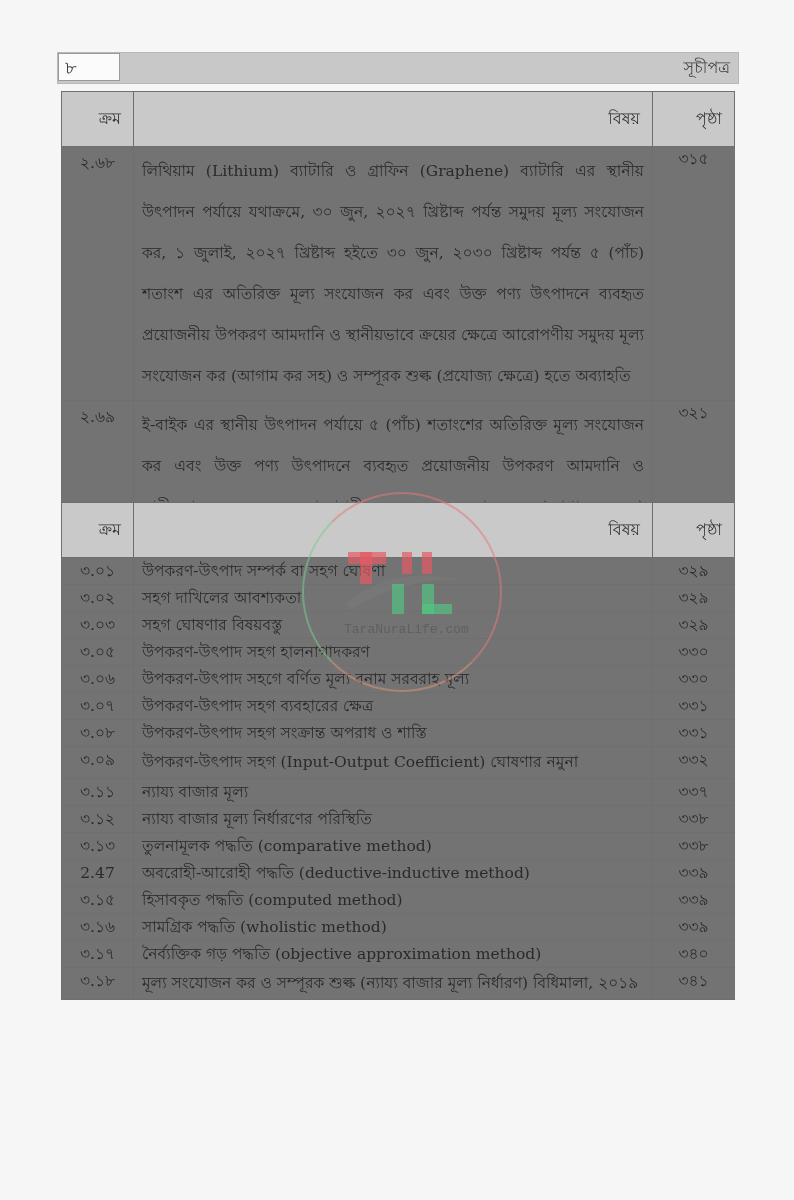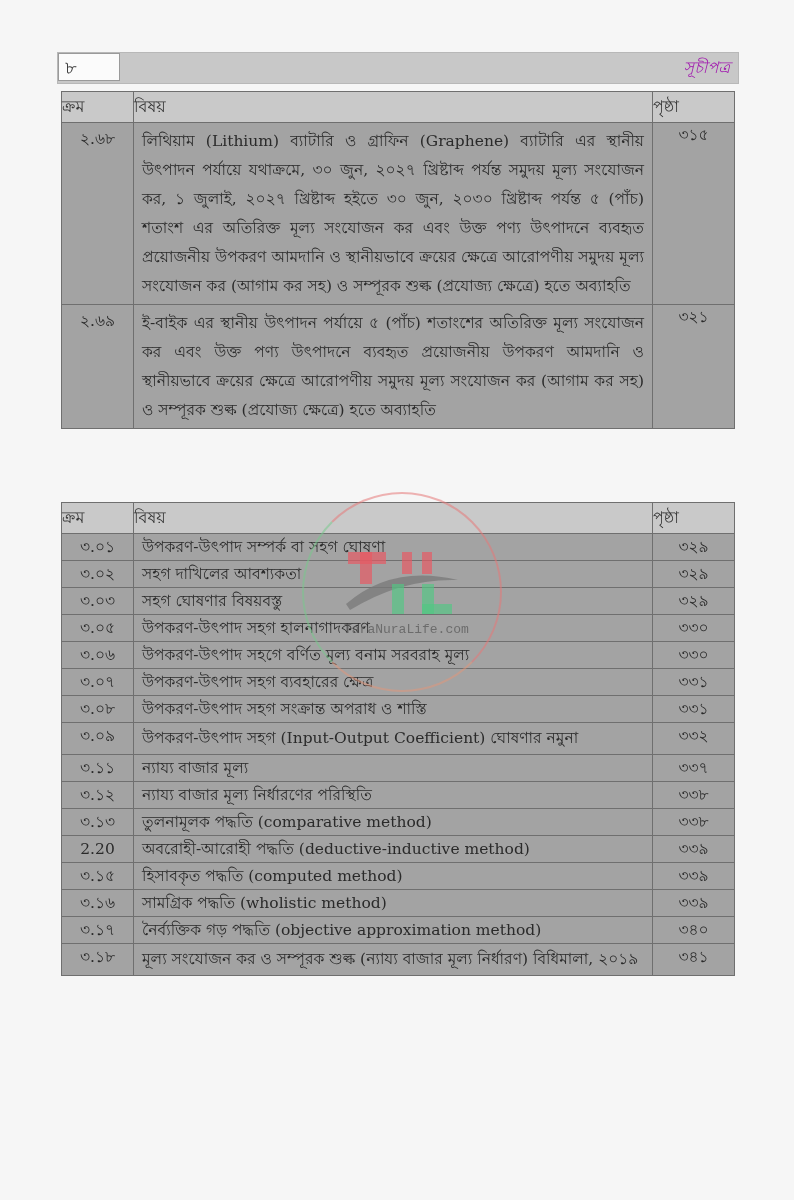--- a/index.html
+++ b/index.html
@@ -17,41 +17,41 @@
     position:absolute; left:57px; top:52px; width:680px; height:30px;
     background:#c8c8c8; border:1px solid #b8b8b8;
   }
   .page-num-box {
     position:absolute; left:0; top:0; width:62px; height:28px;
     background:#fbfbfb; border:1px solid #9a9a9a; box-sizing:border-box;
     font-size:18px; line-height:28px; padding-left:6px; color:#333;
   }
   .header-title {
     position:absolute; right:8px; top:0; height:30px; line-height:30px;
-    font-size:16px; color:#a21caf;font-style:italic;
+    font-size:16px; color:#404040;
   }
 
   table.toc {
     position:absolute; left:61px; border-collapse:collapse;
     width:674px; table-layout:fixed;
     font-size:15.5px; color:#2a2a2a;
   }
   table.toc th, table.toc td {
     border:1.4px solid #6f6f6f;
     vertical-align:top;
   }
   table.toc th {
     background:#c9c9c9; font-weight:normal; font-size:16px;
-    height:30px; line-height:30px; padding:0; text-align:left; color:#333;
-  }
-  table.toc td { background:#a3a3a3; }
+    height:30px; line-height:30px; padding:12px; text-align:right; color:#333;
+  }
+  table.toc td { background:#737373; }
   col.c-num { width:72px; }
   col.c-page { width:82px; }
   td.num { text-align:center; padding:4px 0 0 0; line-height:24px; }
-  td.subj { padding:4px 8px 3px 8px; line-height:29px; text-align:justify; }
+  td.subj { padding:4px 8px 3px 8px; line-height:41px; text-align:justify; }
   td.pg { text-align:center; padding:0 0 0 0; line-height:24px; }
   td.subj.single { line-height:22px; padding:2px 8px 2px 8px; }
   td.num.single, td.pg.single { padding:2px 0; line-height:22px; }
 
   #table-1 { top:91px; }
   #table-2 { top:502px; }
 
   .chapter-title {
     position:absolute; left:0; width:794px; top:465px; text-align:center;
     font-size:22px; font-weight:bold; color:#2a2a2a; letter-spacing:0.5px;
@@ -175,21 +175,21 @@
           <td class="num single">৩.১২</td>
           <td class="subj single">ন্যায্য বাজার মূল্য নির্ধারণের পরিস্থিতি</td>
           <td class="pg single">৩৩৮</td>
         </tr>
       <tr>
           <td class="num single">৩.১৩</td>
           <td class="subj single">তুলনামূলক পদ্ধতি (comparative method)</td>
           <td class="pg single">৩৩৮</td>
         </tr>
       <tr>
-          <td class="num single">2.20</td>
+          <td class="num single">2.47</td>
           <td class="subj single">অবরোহী-আরোহী পদ্ধতি (deductive-inductive method)</td>
           <td class="pg single">৩৩৯</td>
         </tr>
       <tr>
           <td class="num single">৩.১৫</td>
           <td class="subj single">হিসাবকৃত পদ্ধতি (computed method)</td>
           <td class="pg single">৩৩৯</td>
         </tr>
       <tr>
           <td class="num single">৩.১৬</td>

